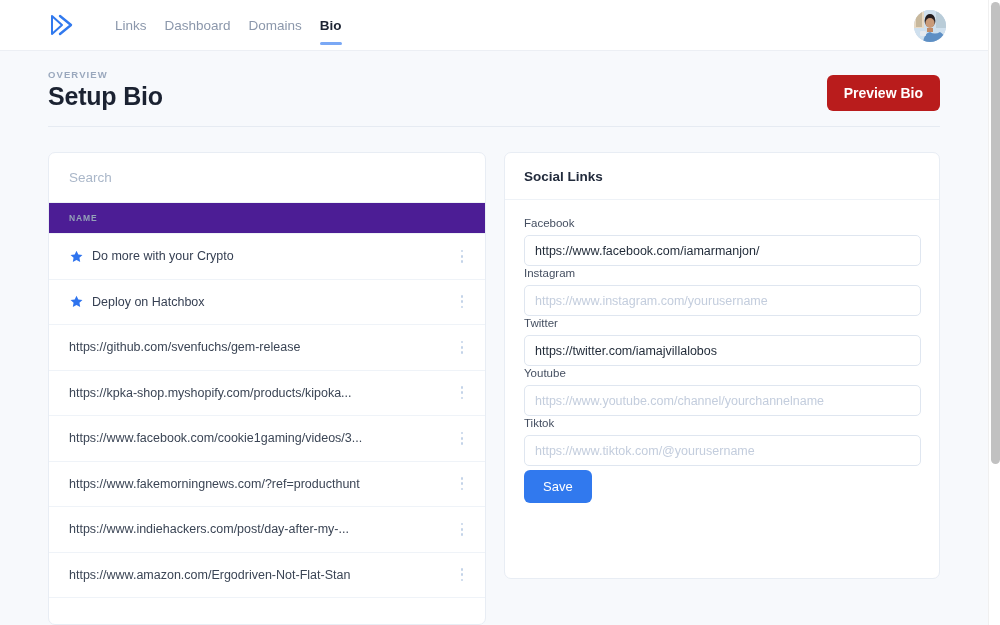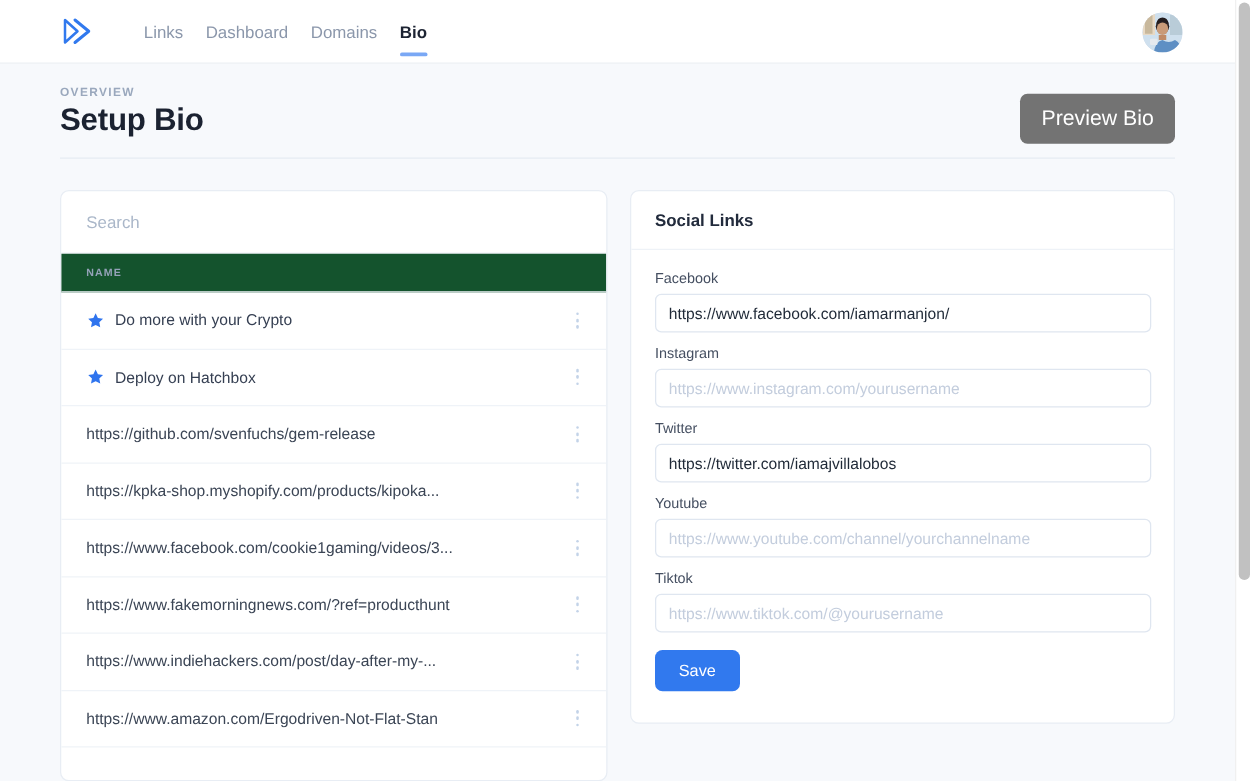--- a/index.html
+++ b/index.html
@@ -99,24 +99,24 @@
     position: absolute;
     left: 48px; top: 31px;
     font-size: 25px;
     font-weight: 600;
     color: #1b2231;
     letter-spacing: -0.2px;
   }
   .preview-btn {
     position: absolute;
     right: 48px; top: 24px;
-    background: #737373;
+    background: #b91c1c;
     color: #ffffff;
-    font-size: 17px;
-    font-weight: 400;
+    font-size: 14px;
+    font-weight: 700;
     border: none;
     border-radius: 6px;
     padding: 10px 17px;
     cursor: pointer;
     font-family: "Liberation Sans", sans-serif;
   }
   .divider {
     position: absolute;
     left: 48px; top: 75px;
     width: 892px;
@@ -160,21 +160,21 @@
     width: 100%;
     font-size: 13.5px;
     color: #2b3446;
     background: transparent;
     font-family: "Liberation Sans", sans-serif;
   }
   .search-input::placeholder { color: #aab7c9; }
 
   .list-head {
     height: 31px;
-    background: #14532d;
+    background: #4c1d95;
     border-bottom: 1px solid #eef2f7;
     display: flex;
     align-items: center;
     padding: 0 20px;
   }
   .list-head-label {
     font-size: 8.5px;
     font-weight: 700;
     letter-spacing: 0.9px;
     color: #94a2b8;
@@ -237,21 +237,21 @@
     border-bottom: 1px solid #eef2f7;
   }
   .social-title {
     font-size: 13.5px;
     font-weight: 600;
     color: #222b3c;
   }
   .social-body {
     padding: 17px 19px 0 19px;
   }
-  .field { margin-bottom: 11px; }
+  .field { margin-bottom: 1px; }
   .field-label {
     font-size: 11.5px;
     color: #46506180;
     color: #454f61;
     display: block;
     margin-bottom: 6px;
   }
   .field-input {
     width: 397px;
     height: 31px;

